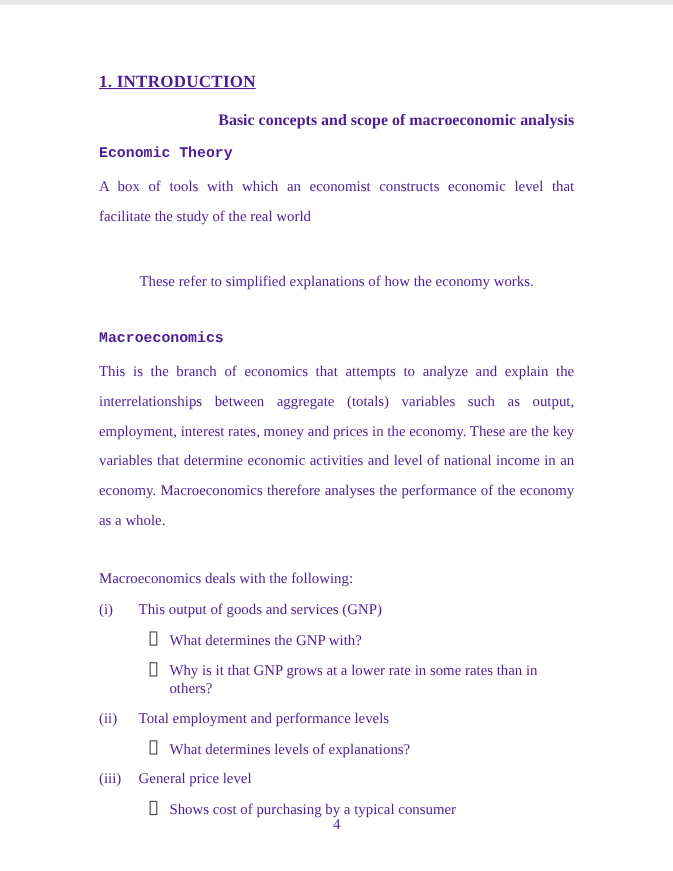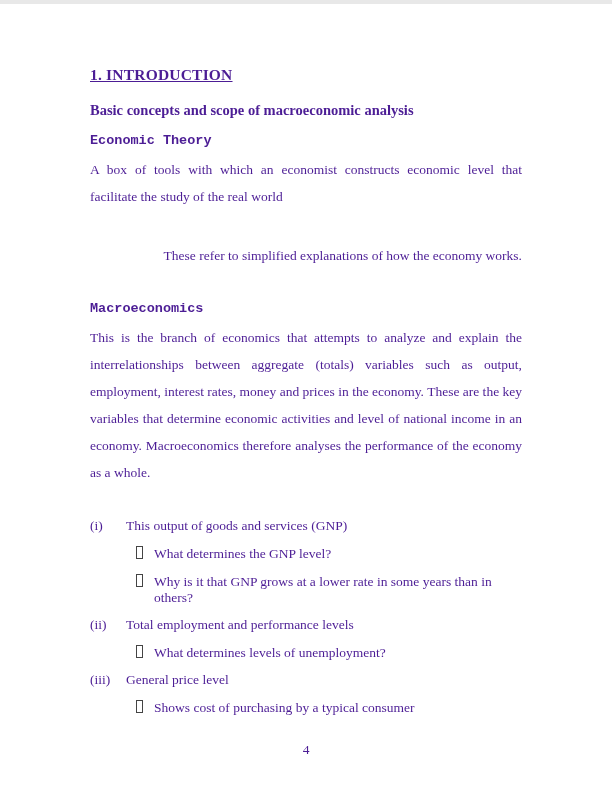--- a/index.html
+++ b/index.html
@@ -28,35 +28,36 @@
     font-size: 15.5px;
     font-weight: bold;
     text-decoration: underline;
     margin: 0 0 18px 0;
     letter-spacing: 0.2px;
   }
   .subtitle {
     font-size: 14.5px;
     font-weight: bold;
     margin: 0 0 14px 0;
+    text-align: right;
   }
   .section-heading {
     font-size: 13.5px;
     font-weight: bold;
     margin: 0 0 8px 0;
     font-family: Liberation Mono, monospace;
   }
   .section-body {
     font-size: 13.5px;
     line-height: 27px;
     text-align: justify;
     margin: 0 0 32px 0;
   }
   .section-body.short {
-    text-align: right;
+    text-align: center;
   }
   .list-intro {
     font-size: 13.5px;
     margin: 6px 0 12px 0;
   }
   .list-item {
     display: flex;
     font-size: 13.5px;
     margin: 0 0 11px 0;
     line-height: 16px;
@@ -108,41 +109,42 @@
 
     <section>
       <p class="section-body short">These refer to simplified explanations of how the economy works.</p>
     </section>
 
     <section>
       <h3 class="section-heading">Macroeconomics</h3>
       <p class="section-body">This is the branch of economics that attempts to analyze and explain the interrelationships between aggregate (totals) variables such as output, employment, interest rates, money and prices in the economy. These are the key variables that determine economic activities and level of national income in an economy. Macroeconomics therefore analyses the performance of the economy as a whole.</p>
     </section>
 
+    <p class="list-intro">Macroeconomics deals with the following:</p>
 
     <div class="list-item">
       <span class="list-marker">(i)</span>
       <span class="list-text">This output of goods and services (GNP)</span>
     </div>
     <div class="sub-item">
       <span class="box-bullet"></span>
-      <span>What determines the GNP level?</span>
+      <span>What determines the GNP with?</span>
     </div>
     <div class="sub-item">
       <span class="box-bullet"></span>
-      <span>Why is it that GNP grows at a lower rate in some years than in others?</span>
+      <span>Why is it that GNP grows at a lower rate in some rates than in others?</span>
     </div>
 
     <div class="list-item">
       <span class="list-marker">(ii)</span>
       <span class="list-text">Total employment and performance levels</span>
     </div>
     <div class="sub-item">
       <span class="box-bullet"></span>
-      <span>What determines levels of unemployment?</span>
+      <span>What determines levels of explanations?</span>
     </div>
 
     <div class="list-item">
       <span class="list-marker">(iii)</span>
       <span class="list-text">General price level</span>
     </div>
     <div class="sub-item">
       <span class="box-bullet"></span>
       <span>Shows cost of purchasing by a typical consumer</span>
     </div>

